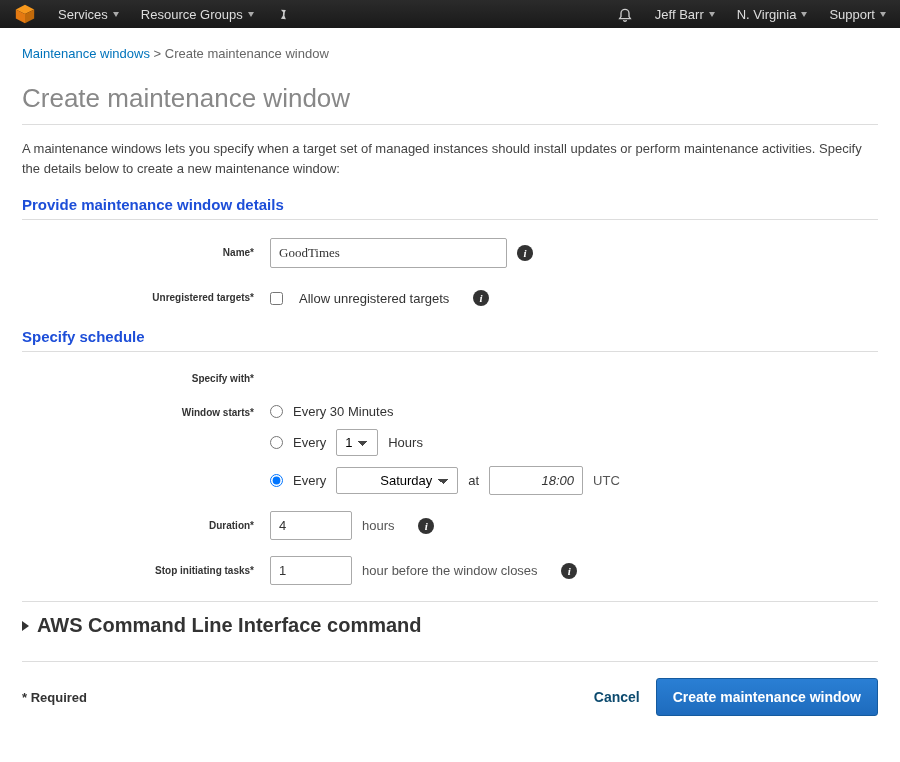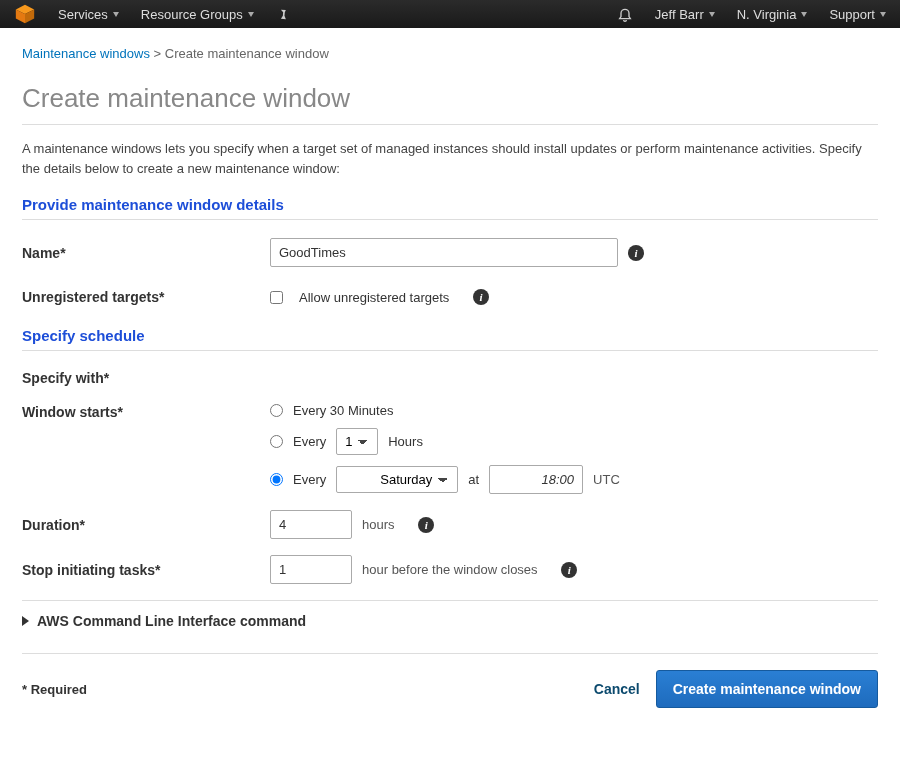--- a/index.html
+++ b/index.html
@@ -73,41 +73,41 @@
     margin-bottom: 18px;
   }
   .form-row {
     display: flex;
     align-items: center;
     margin-bottom: 16px;
   }
   .form-row.align-top { align-items: flex-start; }
   .form-label {
     width: 248px;
-    text-align: left;
+    text-align: right;
     padding-right: 16px;
-    font-size: 14px;
+    font-size: 10px;
     font-weight: 700;
     color: #333;
     line-height: 28px;
   }
   .form-controls {
     display: flex;
     flex-direction: column;
     gap: 10px;
   }
   .hline { display: flex; align-items: center; gap: 10px; }
   input[type=text] {
     border: 1px solid #aaa;
     border-radius: 2px;
     padding: 6px 8px;
     font-size: 13px;
     color: #333;
   }
-  input[type=text].wide { width: 348px; }
+  input[type=text].wide { width: 237px; font-family: Liberation Serif, serif; }
   input[type=text].narrow { width: 82px; }
   input[type=text].time { width: 94px; text-align: right; font-style: italic; }
   .info-icon {
     display: inline-flex;
     width: 16px; height: 16px;
     border-radius: 50%;
     background: #333;
     color: #fff;
     font-family: Georgia, serif;
     font-style: italic;
@@ -136,21 +136,21 @@
 
   .expander {
     border-top: 1px solid #ddd;
     padding: 12px 0 2px 0;
     margin-top: 8px;
   }
   .expander-head {
     display: flex;
     align-items: center;
     gap: 8px;
-    font-size: 14px;
+    font-size: 20px;
     font-weight: 700;
     cursor: pointer;
   }
   .tri-right {
     width: 0; height: 0;
     border-top: 5px solid transparent;
     border-bottom: 5px solid transparent;
     border-left: 7px solid #333;
   }
 

